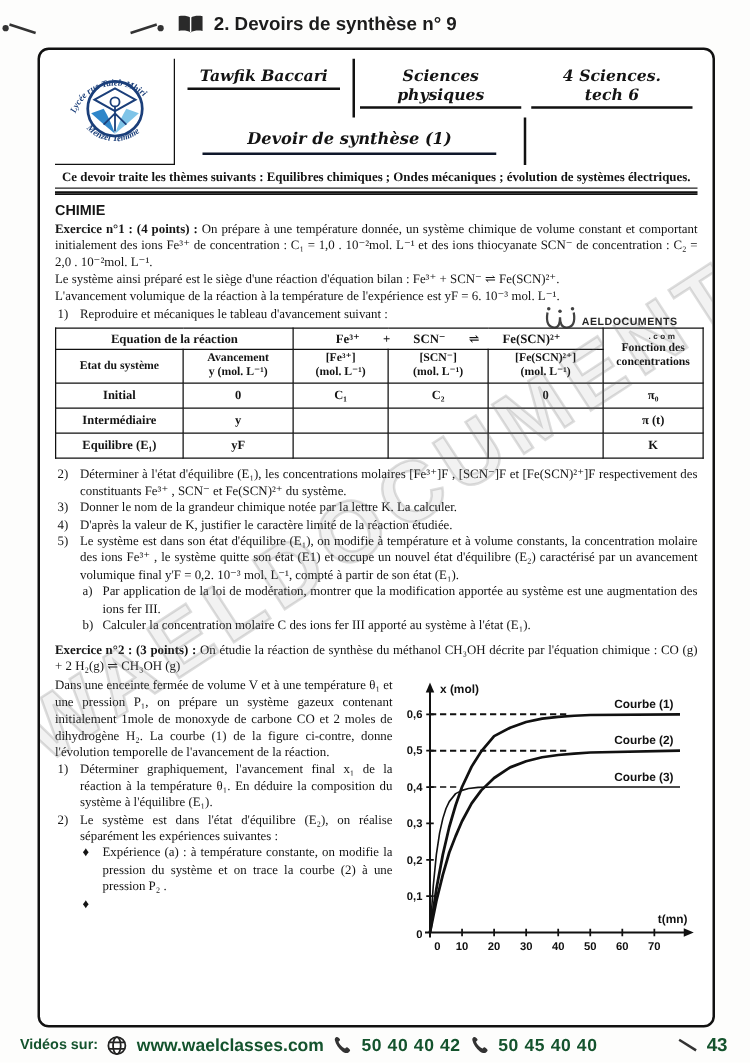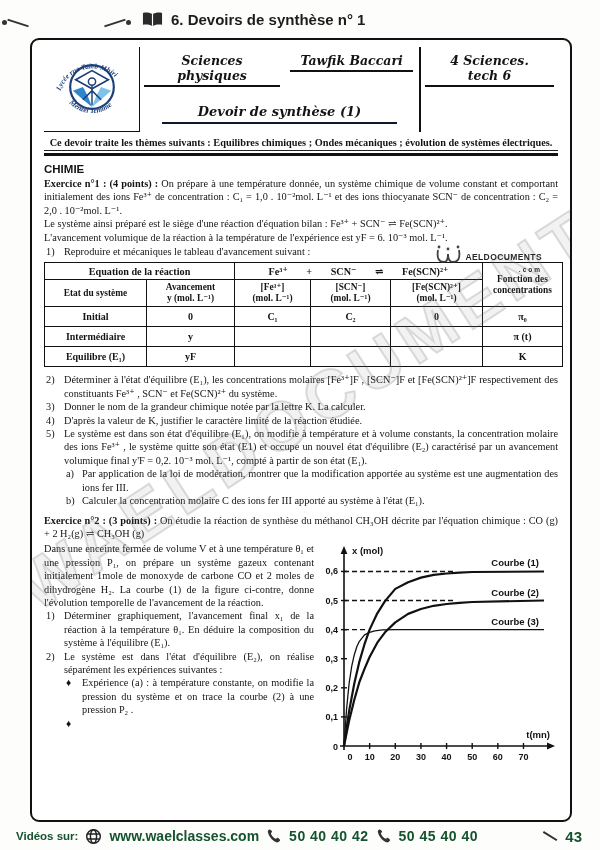--- a/index.html
+++ b/index.html
@@ -78,21 +78,21 @@
     <span class="conn flip"></span>
     <span class="icon">
       <svg width="21" height="17" viewBox="0 0 22 17">
           <g fill="#2a2a2a">
         <path d="M11 3C8.5 1.2 4.5 1 1 1.6V14c3.5-.6 7.5-.4 10 1.4V3z"></path>
         <path d="M11 3c2.5-1.8 6.5-2 10-1.4V14c-3.5-.6-7.5-.4-10 1.4V3z"></path>
         <rect x="10.4" y="2" width="1.2" height="13" fill="#fff"></rect>
           </g>
         </svg>
     </span>
-    <span>6. Devoirs de synthèse n° 1</span>
+    <span>2. Devoirs de synthèse n° 9</span>
   </div>
 </div>
 
 <div class="page">
   <div class="watermark">WAELDOCUMENTS</div>
 
   <div class="school">
     <div class="logo-cell">
       <svg width="88" height="80" viewBox="0 0 96 88">
         <circle cx="48" cy="44" r="24" fill="#fff" stroke="var(--logo-navy)" stroke-width="2.4"></circle>
@@ -105,22 +105,22 @@
         <path id="arcB" d="M16 50 A34 34 0 0 0 80 50" fill="none"></path>
         <text font-family="Liberation Serif, serif" font-size="8" font-style="italic" font-weight="bold" fill="var(--logo-navy)">
           <textPath href="#arcT" startOffset="4%">Lycée rue Taieb Mhiri</textPath>
         </text>
         <text font-family="Liberation Serif, serif" font-size="8" font-style="italic" font-weight="bold" fill="var(--logo-navy)">
           <textPath href="#arcB" startOffset="16%">Menzel Temime</textPath>
         </text>
       </svg>
     </div>
     <div class="head-grid">
+      <div class="hcell hc-teacher"><span class="ul">Tawfik Baccari</span></div>
       <div class="hcell"><span class="ul">Sciences physiques</span></div>
-      <div class="hcell hc-teacher"><span class="ul">Tawfik Baccari</span></div>
       <div class="hcell"><span class="ul">4 Sciences. tech 6</span></div>
       <div class="title-cell"><span class="ul">Devoir de synthèse (1)</span></div>
     </div>
   </div>
 
   <div class="themes">Ce devoir traite les thèmes suivants : Equilibres chimiques ; Ondes mécaniques ; évolution de systèmes électriques.</div>
   <div class="double-rule"></div>
 
   <div class="sect-title">CHIMIE</div>
 

